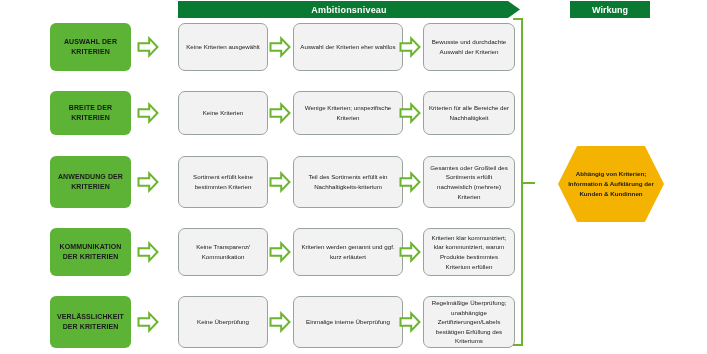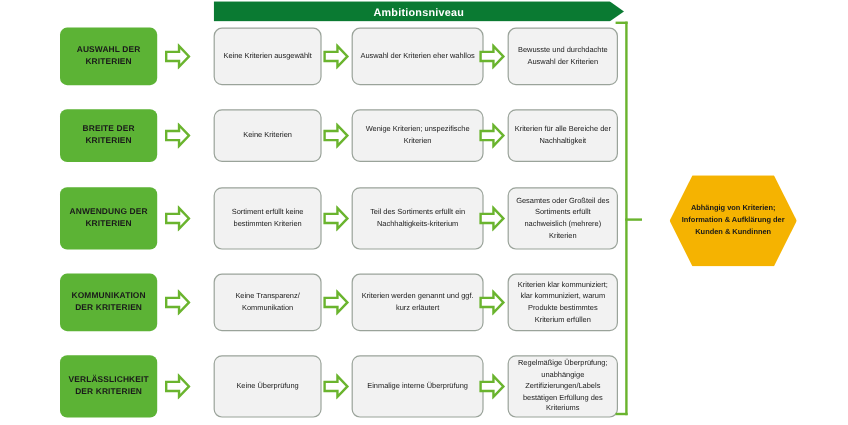--- a/index.html
+++ b/index.html
@@ -112,20 +112,21 @@
     box-sizing:border-box;
   }
 </style>
 </head>
 <body>
 
 <div id="stage">
 
   <div class="banner-ambition">Ambitionsniveau</div>
 
+  <div class="banner-wirkung">Wirkung</div>
 
   <div id="rows-host">
       <div class="cat-box" style="top: 23px; height: 48px;">AUSWAHL DER KRITERIEN</div>
       <div class="arrow" style="left: 137px; top: 36px;">
         <svg viewBox="0 0 22 22" xmlns="http://www.w3.org/2000/svg">
           <path d="M1.5 7.2 H12.2 V2.4 L20.5 11 L12.2 19.6 V14.8 H1.5 Z" fill="#ffffff" stroke="#6ab42e" stroke-width="2" stroke-linejoin="miter"></path>
         </svg>
       </div>
       <div class="stage-box" style="left: 178px; width: 90px; top: 23px; height: 48px;">Keine Kriterien ausgewählt</div>
       <div class="arrow" style="left: 269px; top: 36px;">

